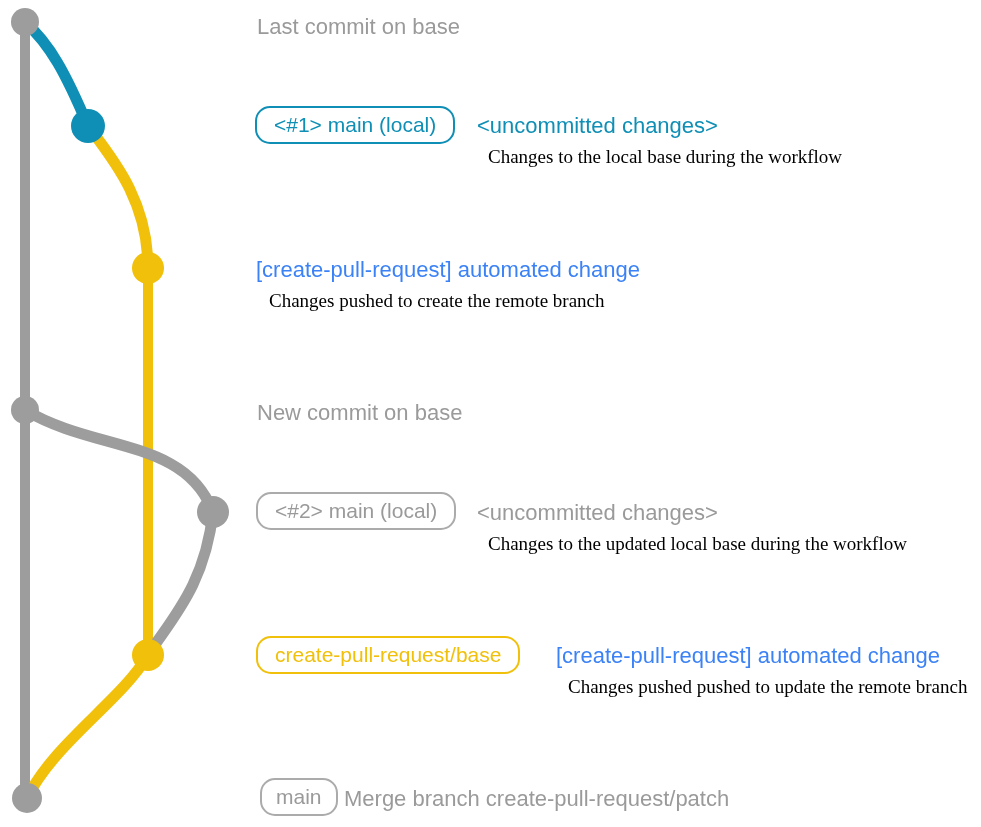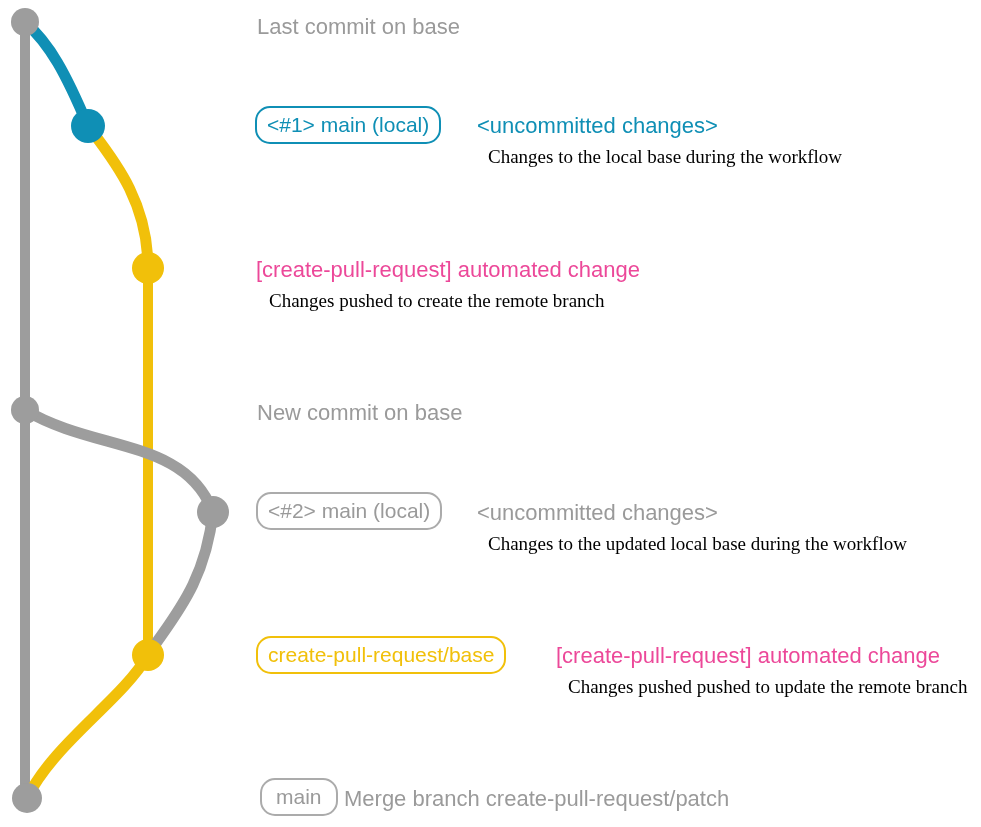--- a/index.html
+++ b/index.html
@@ -8,29 +8,29 @@
     width:981px;height:827px;
     background:#ffffff;
     overflow:hidden;
     font-family:"Liberation Sans",sans-serif;
   }
   .graph-svg{position:absolute;left:0;top:0;}
   .lbl{position:absolute;white-space:nowrap;line-height:1.15;}
   .sans22{font-size:22px;}
   .gray-text{color:#9a9a9a;}
   .teal-text{color:#0f8fb5;}
-  .yellow-text{color:#ec4899;}
+  .yellow-text{color:#3b82f6;}
   .serif-desc{
     font-family:"Liberation Serif",serif;
     font-size:19px;color:#000000;
   }
   .badge{
     position:absolute;
     display:inline-flex;align-items:center;justify-content:center;
-    height:38px;padding:0 10px;
+    height:38px;padding:0 17px;
     border:2px solid;border-radius:15px;
     font-size:21px;white-space:nowrap;
     box-sizing:border-box;background:#ffffff;
   }
   .badge-teal{border-color:#0f8fb5;color:#0f8fb5;}
   .badge-gray{border-color:#ababab;color:#9a9a9a;}
   .badge-yellow{border-color:#f1c00a;color:#f1c00a;}
 </style>
 </head>
 <body>

